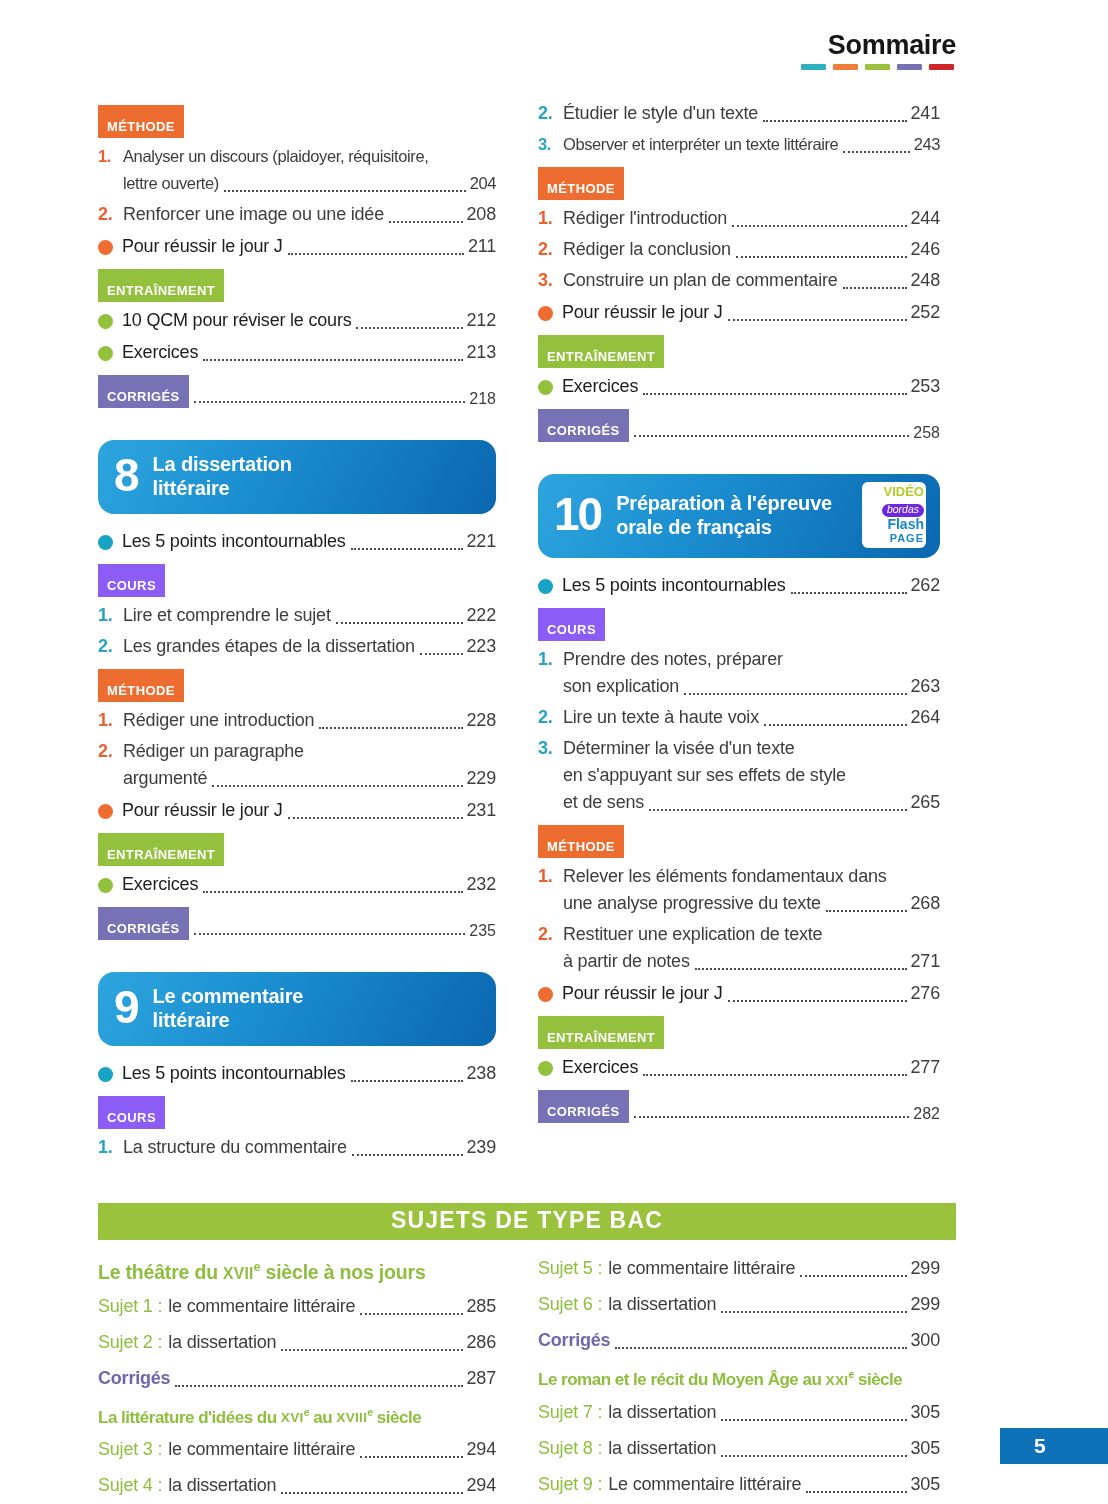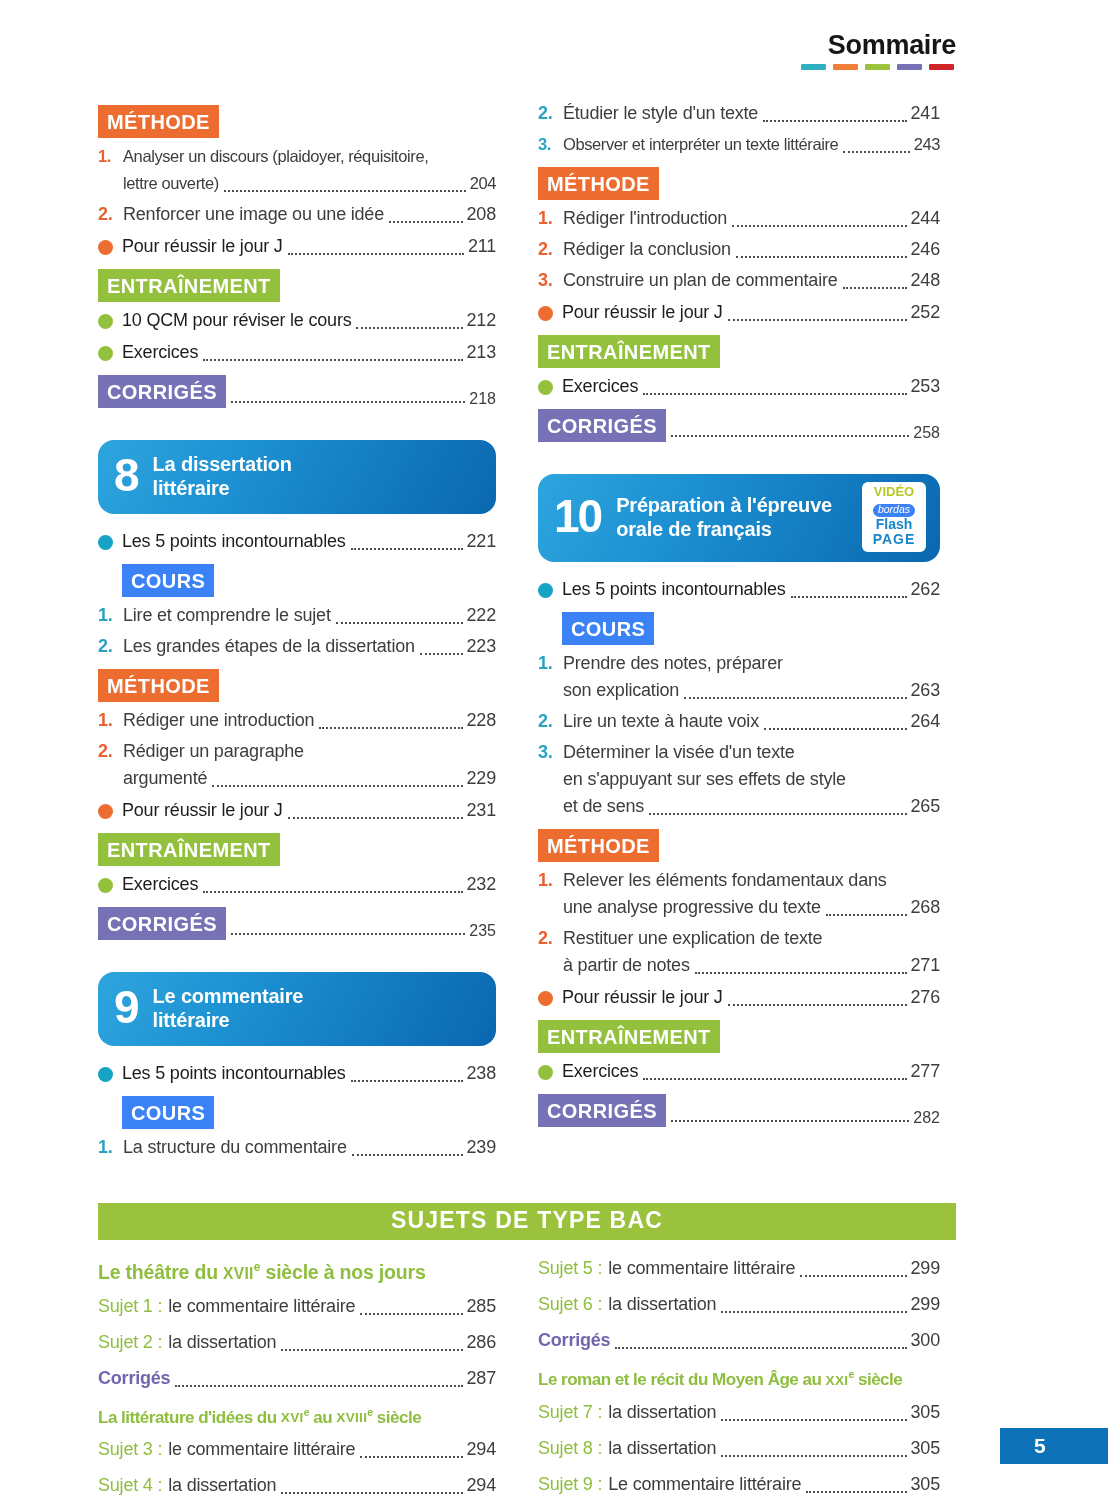--- a/index.html
+++ b/index.html
@@ -17,26 +17,26 @@
   
   .header { width:858px; text-align:right; }
   .header-title { font-size:27px; font-weight:700; color:#161616; letter-spacing:-0.3px; }
   .dashes { display:flex; gap:7px; justify-content:flex-end; margin-top:3px; margin-right:2px; }
   .dash { width:25px; height:6px; border-radius:1px; }
 
   
   .columns { display:grid; grid-template-columns:398px 402px; column-gap:42px; margin-top:26px; }
 
   .badge-row { display:flex; align-items:flex-end; margin:9px 0 5px; }
-  .badge { display:inline-block; color:#fff; font-weight:700; font-size:20px;
-           padding:6px 9px 4px; letter-spacing:0.4px; }
+  .badge { display:inline-block; color:#fff; font-weight:700; font-size:13px;
+           padding:14px 9px 4px; letter-spacing:0.4px; }
   .badge.methode { background:#ed6d31; }
   .badge.entrainement { background:#94c13d; }
   .badge.corriges { background:#7672b5; }
-  .badge.cours { background:#3b82f6;margin-left:24px; }
+  .badge.cours { background:#8b5cf6; }
 
   .trow { display:flex; align-items:flex-end; font-size:18px; line-height:27px;
           letter-spacing:-0.2px; }
   .trow.tight { font-size:16.5px; letter-spacing:-0.4px; }
   .entry { margin:4px 0; }
   .num { font-weight:700; width:25px; flex:none; }
   .num.orange { color:#e8612f; }
   .num.teal { color:#29a3c2; }
   .indent { width:25px; flex:none; }
   .leader { flex:1; border-bottom:2px dotted #4d4d4d; margin:0 4px 5px 5px; min-width:10px; }
@@ -49,26 +49,26 @@
   .bullet-dot.teal { background:#17a3c4; }
   .btxt { font-weight:400; color:#1d1d1d; }
 
   .chapter { border-radius:16px;
     background:linear-gradient(118deg,#2da5de 0%,#1b8ed0 40%,#0a67b0 100%);
     color:#fff; padding:8px 14px 10px 16px; margin:32px 0 14px;
     min-height:74px; display:flex; align-items:center; gap:15px; }
   .ch-num { font-size:46px; font-weight:700; line-height:0.9; letter-spacing:-2px; }
   .ch-title { font-size:20px; font-weight:700; line-height:24px; letter-spacing:-0.2px; }
   .video-badge { margin-left:auto; background:#fff; border-radius:6px; width:64px;
-    padding:3px 2px 4px; text-align:center; line-height:1.1; flex:none; }
+    padding:3px 2px 4px; text-align:right; line-height:1.1; flex:none; }
   .vb-video { color:#b6c926; font-weight:700; font-size:13px; display:block; }
-  .vb-bordas { background:#3b82f6; color:#fff; font-size:10.5px; font-style:italic;
+  .vb-bordas { background:#6d28d9; color:#fff; font-size:10.5px; font-style:italic;
     border-radius:8px; padding:0 5px 1px; display:inline-block; }
   .vb-flash { color:#1787c9; font-weight:700; font-size:14px; display:block; }
-  .vb-page { color:#1787c9; font-weight:700; font-size:14px; letter-spacing:1px; display:block; }
+  .vb-page { color:#1787c9; font-weight:700; font-size:11px; letter-spacing:1px; display:block; }
 
   
   .banner { margin-top:38px; width:858px; background:#9ac23c; color:#fff; text-align:center;
     font-weight:700; font-size:23px; letter-spacing:1.2px; padding:4px 0 6px; }
   .bac-columns { display:grid; grid-template-columns:398px 402px; column-gap:42px; margin-top:6px; }
   .group-heading { color:#8ebe3e; font-weight:700; font-size:19.5px; letter-spacing:-0.2px;
     margin:14px 0 4px; }
   .group-heading.tight { font-size:17px; letter-spacing:-0.5px; }
   .rn { font-size:0.8em; letter-spacing:0.3px;margin-top:32px; }
   .sup { vertical-align:super; font-size:0.62em; }

